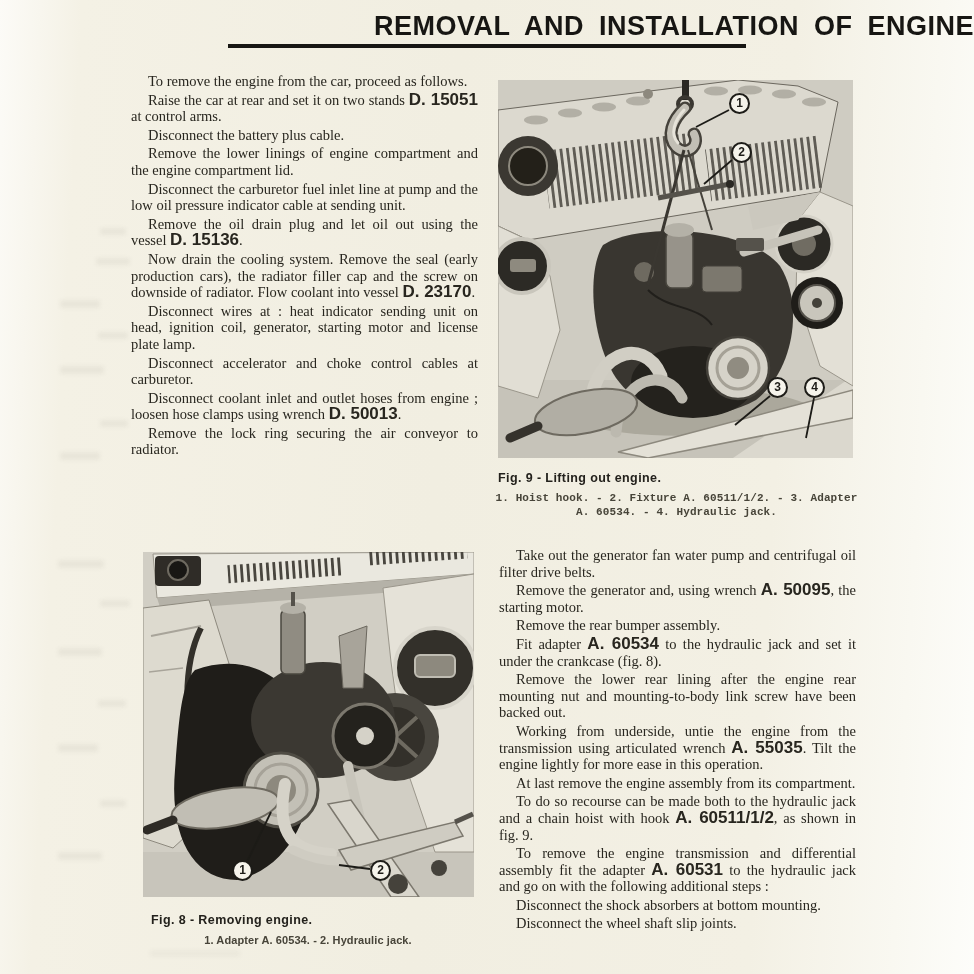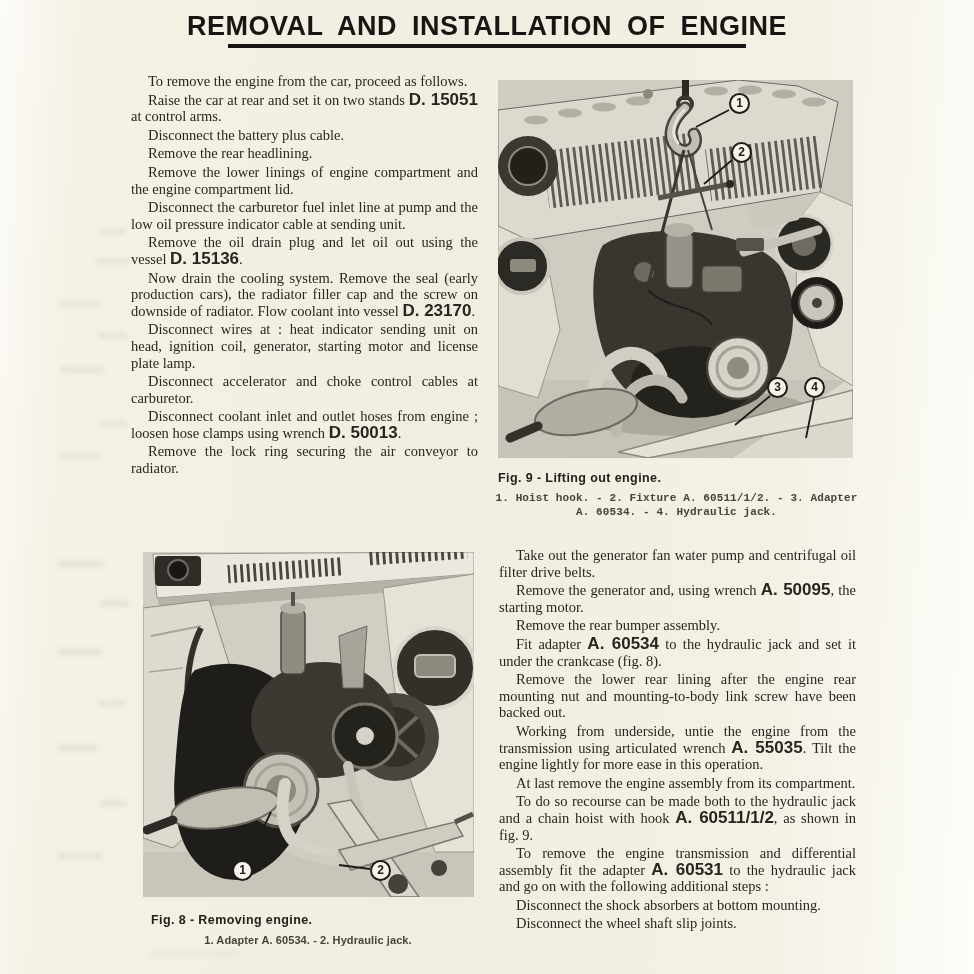--- a/index.html
+++ b/index.html
@@ -3,21 +3,21 @@
 <meta charset="utf-8">
 <style>
   html,body { margin:0; padding:0; background:#ffffff; }
   .page {
     position:relative; width:974px; height:974px; overflow:hidden;
     background: linear-gradient(93deg, #fcfbf7 0%, #f4f1e5 8%, #f1eee1 45%, #f3f0e4 78%, #f9f8f1 92%, #fdfdfa 100%);
     font-family:"Liberation Serif", serif; color:#26241f;
   }
   .title {
     position:absolute; left:0; top:11px; width:974px; margin:0;
-    text-align:center; font-family:"Liberation Sans", sans-serif;
+    text-align:right; font-family:"Liberation Sans", sans-serif;
     font-weight:bold; font-size:27px; letter-spacing:0.5px; word-spacing:7px;
     color:#171613;
   }
   .title-rule { position:absolute; left:228px; top:44px; width:518px; height:4px; background:#171613; }
   .col { position:absolute; text-align:justify; font-size:14.5px; line-height:16.6px; color:#28261f; }
   .col p { margin:0 0 2px 0; text-indent:17px; }
   .col b { font-family:"Liberation Sans", sans-serif; font-size:17px; letter-spacing:0; }
   .col-left  { left:131px; top:73px;  width:347px; }
   .col-right { left:499px; top:547px; width:357px; }
   .photo { position:absolute; }
@@ -65,21 +65,20 @@
   <div class="ghost" style="left:58px;top:852px;width:44px;height:8px;"></div>
   <div class="ghost" style="left:150px;top:950px;width:90px;height:7px;opacity:0.06;"></div>
 
   <h1 class="title">REMOVAL AND INSTALLATION OF ENGINE</h1>
   <div class="title-rule"></div>
 
   <div class="col col-left">
       <p><span>To remove the engine from the car, proceed as follows.</span></p>
       <p><span>Raise the car at rear and set it on two stands </span><b>D. 15051</b><span> at control arms.</span></p>
       <p><span>Disconnect the battery plus cable.</span></p>
-      <p><span>Remove the rear headlining.</span></p>
       <p><span>Remove the lower linings of engine compartment and the engine compartment lid.</span></p>
       <p><span>Disconnect the carburetor fuel inlet line at pump and the low oil pressure indicator cable at sending unit.</span></p>
       <p><span>Remove the oil drain plug and let oil out using the vessel </span><b>D. 15136</b><span>.</span></p>
       <p><span>Now drain the cooling system. Remove the seal (early production cars), the radiator filler cap and the screw on downside of radiator. Flow coolant into vessel </span><b>D. 23170</b><span>.</span></p>
       <p><span>Disconnect wires at : heat indicator sending unit on head, ignition coil, generator, starting motor and license plate lamp.</span></p>
       <p><span>Disconnect accelerator and choke control cables at carburetor.</span></p>
       <p><span>Disconnect coolant inlet and outlet hoses from engine ; loosen hose clamps using wrench </span><b>D. 50013</b><span>.</span></p>
       <p><span>Remove the lock ring securing the air conveyor to radiator.</span></p>
     </div>
 

